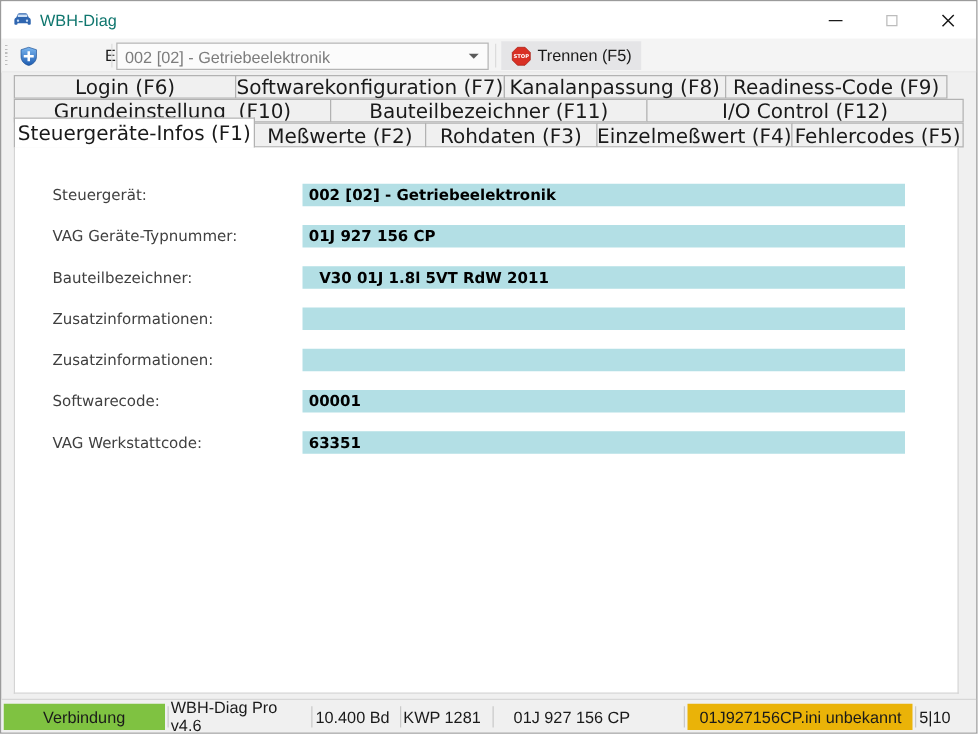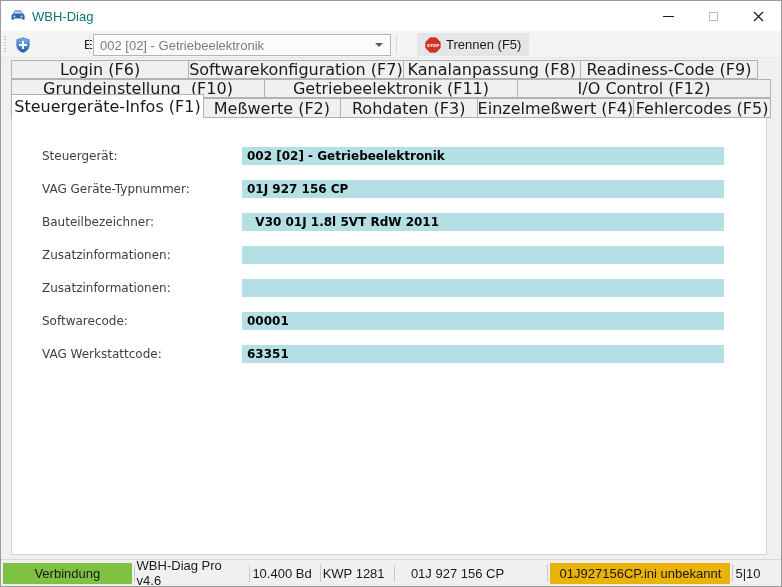--- a/index.html
+++ b/index.html
@@ -21,21 +21,21 @@
   .toolbar{ position:absolute; top:30px; left:0; width:100%; height:27px; background:#f4f4f4; border-bottom:1px solid #e7e7e7; }
   .grip{ position:absolute; left:3px; top:5px; width:2px; height:17px;
     background:repeating-linear-gradient(to bottom,#bdbdbd 0 1px,transparent 1px 3px); }
   .tbtn{ position:absolute; top:2px; height:23px; display:flex; align-items:center; font-size:13px; color:#1a1a1a; padding:0 6px; }
   .extras{ left:8px;gap:48px; }
   .extras .caret{ width:0; height:0; border-left:4px solid transparent; border-right:4px solid transparent; border-top:4px solid #444; margin-left:6px; margin-top:2px; }
   .vsep{ position:absolute; top:4px; width:1px; height:19px; background:#dcdcdc; }
   .combobox{ position:absolute; left:92px; top:3px; width:298px; height:22px; background:#fbfbfb; border:1px solid #b5b5b5;
     display:flex; align-items:center; font-size:13px; color:#7c7c7c; padding-left:6px; }
   .combobox .combo-arrow{ margin-left:auto; margin-right:7px; width:0; height:0; border-left:4px solid transparent; border-right:4px solid transparent; border-top:4px solid #5a5a5a; }
-  .trennen{ left:400px; background:#e5e5e7; padding:0 8px;margin-left:16px; }
+  .trennen{ left:400px; background:#e5e5e7; padding:0 8px; }
   .trennen svg, .extras svg{ margin-right:5px; }
   
   .tabrow{ position:absolute; left:10px; display:flex; }
   .tabrow1{ top:59px; width:747px; height:19px; }
   .tabrow2{ top:78px; width:760px; height:19px; }
   .tabrow3{ top:97px; width:760px; height:20px; }
   .tab{ flex:1; background:#f0f0f0; border:1px solid #b2b2b2; margin-left:-1px;
     display:flex; align-items:center; justify-content:center;
     font-family:"DejaVu Sans", sans-serif; font-size:16px; color:#1a1a1a; white-space:pre; }
   .tab:first-child{ margin-left:0; }
@@ -123,21 +123,21 @@
   </div>
 
   <div class="tabrow tabrow1">
     <div class="tab">Login (F6)</div>
     <div class="tab">Softwarekonfiguration (F7)</div>
     <div class="tab">Kanalanpassung (F8)</div>
     <div class="tab">Readiness-Code (F9)</div>
   </div>
   <div class="tabrow tabrow2">
     <div class="tab">Grundeinstellung  (F10)</div>
-    <div class="tab">Getriebeelektronik (F11)</div>
+    <div class="tab">Bauteilbezeichner (F11)</div>
     <div class="tab">I/O Control (F12)</div>
   </div>
   <div class="tabrow tabrow3">
     <div class="tab active">Steuergeräte-Infos (F1)</div>
     <div class="tab">Meßwerte (F2)</div>
     <div class="tab">Rohdaten (F3)</div>
     <div class="tab">Einzelmeßwert (F4)</div>
     <div class="tab">Fehlercodes (F5)</div>
   </div>
 

